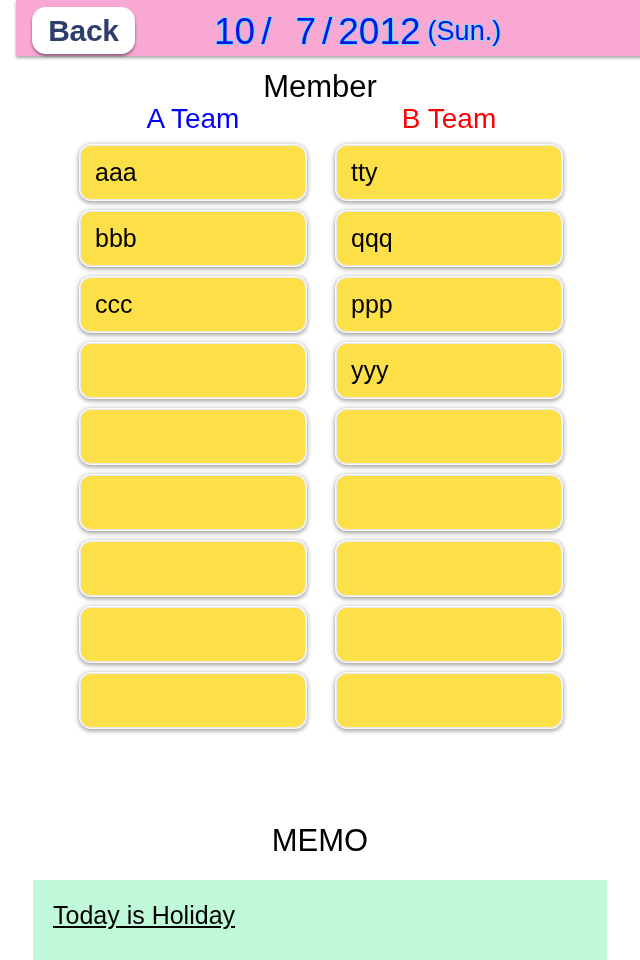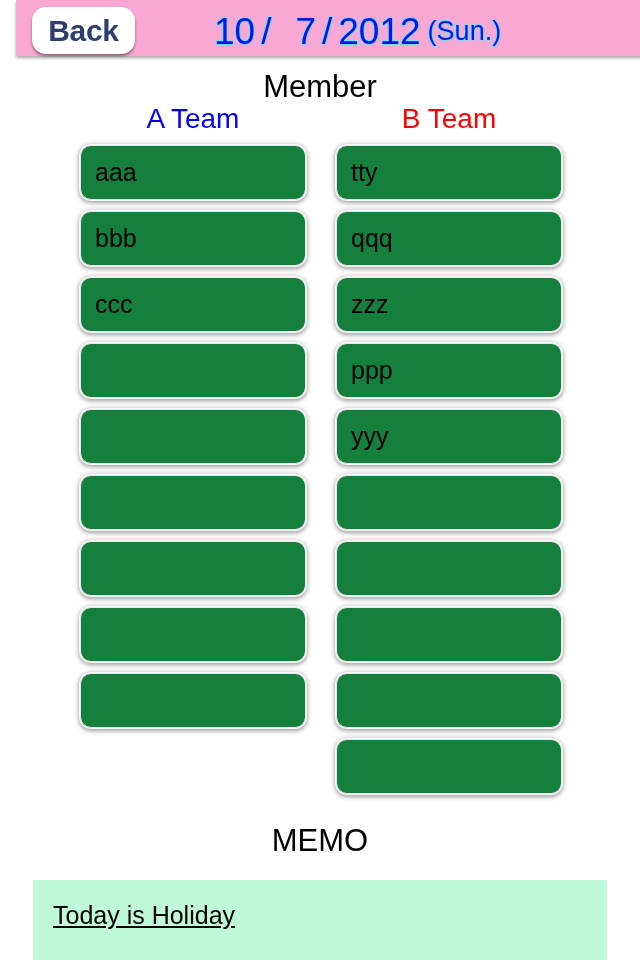--- a/index.html
+++ b/index.html
@@ -123,21 +123,21 @@
     width: 226px;
   }
   #col-a { left: 80px; }
   #col-b { left: 336px; }
 
   .field {
     box-sizing: border-box;
     width: 226px;
     height: 55px;
     margin-bottom: 11px;
-    background: #15803d;
+    background: #fde047;
     border-radius: 11px;
     border: 1px solid #e8e8e8;
     box-shadow:
       0 0 0 1px rgba(255,255,255,0.9),
       0 2px 4px 1px rgba(120,120,120,0.60),
       0 0 5px 1px rgba(150,150,150,0.45);
     display: flex;
     align-items: center;
     padding: 0 14px;
     cursor: text;
@@ -237,23 +237,20 @@
 </div>
 
 <div id="col-b" class="col">
   <div class="field">
     <span class="val">tty</span>
   </div>
   <div class="field">
     <span class="val">qqq</span>
   </div>
   <div class="field">
-    <span class="val">zzz</span>
-  </div>
-  <div class="field">
     <span class="val">ppp</span>
   </div>
   <div class="field">
     <span class="val">yyy</span>
   </div>
   <div class="field">
     <span class="val"></span>
   </div>
   <div class="field">
     <span class="val"></span>

